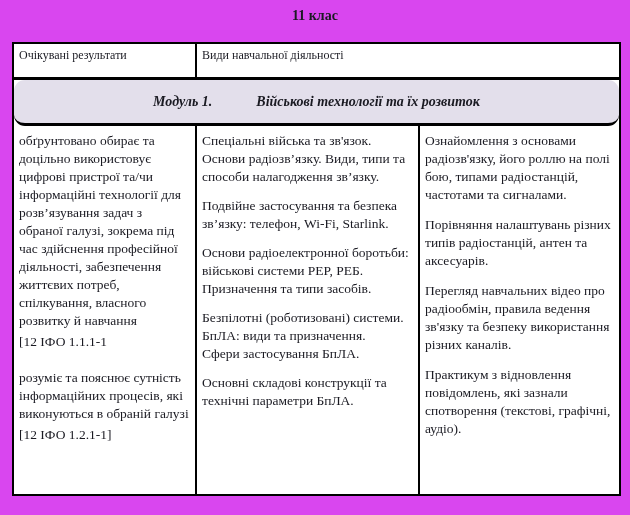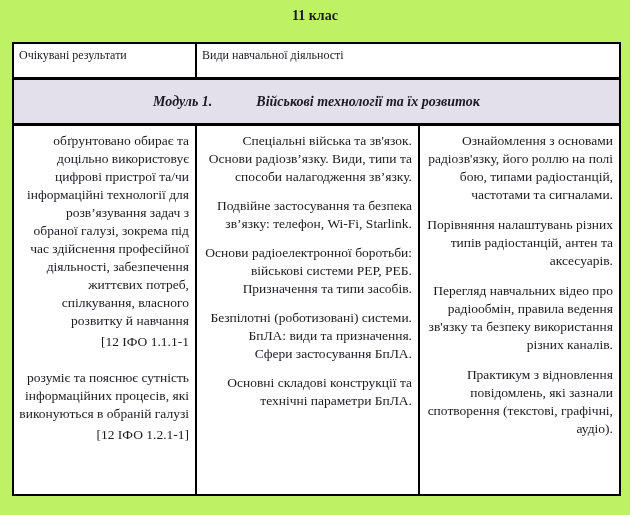--- a/index.html
+++ b/index.html
@@ -1,21 +1,21 @@
 <!DOCTYPE html>
 <html><head>
 <meta charset="utf-8">
 <style>
   * { margin: 0; padding: 0; box-sizing: border-box; }
   html, body { background: #ffffff; }
   .page {
     position: relative;
     width: 630px;
     height: 515px;
-    background: #bef264;
+    background: #d946ef;
     font-family: "Liberation Serif", "DejaVu Serif", serif;
     color: #1a1a22;
     overflow: hidden;
   }
   .doc-title {
     position: absolute;
     top: 8px;
     left: 0;
     width: 100%;
     text-align: center;
@@ -48,27 +48,27 @@
     border-bottom: 3px solid #000000;
     height: 46px;
     background: #e3dfeb;
     display: flex;
     align-items: center;
     justify-content: center;
     gap: 44px;
     font-size: 14px;
     font-weight: bold;
     font-style: italic;
+    border-radius: 11px;
   }
   .body-row { min-height: 368px; }
   .body-cell {
     padding: 6px 6px 4px 5px;
     font-size: 13.5px;
     line-height: 18px;
-    text-align: right;
   }
   .para { margin: 0 0 12px 0; }
   .body-cell.mid .para { margin-bottom: 11px; }
   .para.tight { margin-bottom: 3px; }
   .para.ref { margin-bottom: 18px; }
   .para.last { margin-bottom: 0; }
   .para.pre { white-space: pre-line; }
 </style>
 </head>
 <body>

